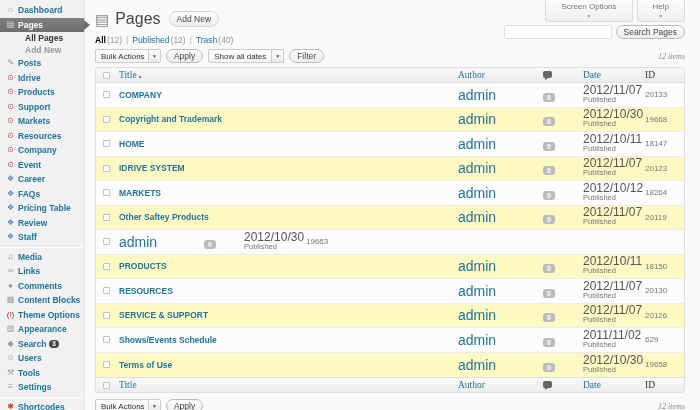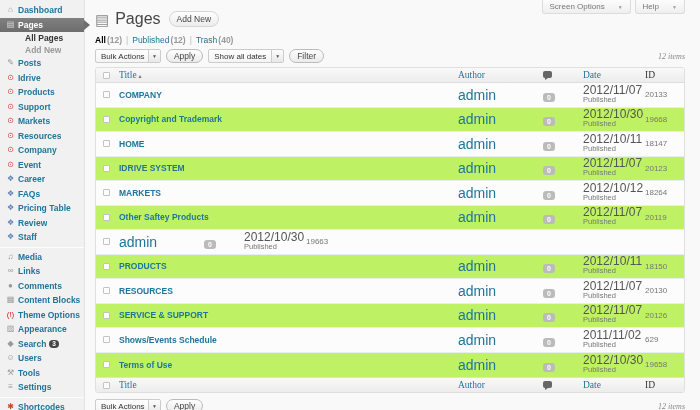--- a/index.html
+++ b/index.html
@@ -19,36 +19,36 @@
   .menu-item.sub-current, .menu-item.sub { height:12px; padding-left:12px; }
   .menu-item.sub-current .mi-label { color:#333; }
   .menu-item.sub .mi-label { color:#999; font-weight:bold; }
   .mi-badge { background:#464646; color:#fff; border-radius:6px; font-size:6.5px; font-weight:bold; padding:0 3px; margin-left:3px; line-height:8px; height:8px; }
   .menu-sep { height:1px; background:#dfdfdf; border-bottom:1px solid #fdfdfd; margin:2px 0; }
 
   
   .content { flex:1; position:relative; padding:4px 15px 0 10px; }
 
   .screen-tabs { position:absolute; top:0; right:15px; display:flex; gap:4px; }
-  .screen-tab { display:flex; align-items:center; gap:13px; background:linear-gradient(#fcfcfc,#efefef); border:1px solid #dcdcdc; border-top:none; border-radius:0 0 3px 3px; padding:2px 7px; font-size:8px; color:#777; cursor:pointer; }
+  .screen-tab { display:flex; align-items:center; gap:2px; background:linear-gradient(#fcfcfc,#efefef); border:1px solid #dcdcdc; border-top:none; border-radius:0 0 3px 3px; padding:2px 15px; font-size:8px; color:#777; cursor:pointer;flex-direction:column; }
   .tab-arrow { font-size:5px; color:#999; }
 
   .page-header { display:flex; align-items:center; height:26px; margin-top:2px; }
   .page-icon { font-size:15px; color:#888; margin-right:6px; line-height:1; }
   h1.page-title { font-size:16px; font-weight:normal; color:#464646; margin-right:8px; }
   .add-new { font-size:8.5px; color:#464646; background:linear-gradient(#fefefe,#ececec); border:1px solid #d5d5d5; border-radius:9px; padding:2px 7px; cursor:pointer; text-decoration:none; }
 
   .search-box { position:absolute; top:25px; right:15px; display:flex; align-items:center; gap:4px; }
   .search-input { width:108px; height:14px; border:1px solid #dfdfdf; border-radius:2px; background:#fff; font-size:8px; padding:0 3px; }
   .pill-btn { font-size:8.5px; color:#464646; background:linear-gradient(#fefefe,#ebebeb); border:1px solid #bbb; border-radius:9px; padding:1px 7px; cursor:pointer; white-space:nowrap; }
 
   .views-row { height:13px; font-size:8.5px; color:#999; display:flex; align-items:flex-end; }
   .views-row .view-link { color:#21759b; text-decoration:none; cursor:pointer; }
   .views-row .view-current { color:#000; font-weight:bold; }
-  .views-row .count { color:#999; margin-left:1px;font-weight:bold; }
+  .views-row .count { color:#999; margin-left:1px; }
   .views-row .sep { margin:0 4px; color:#bbb; }
 
   .toolbar { height:22px; display:flex; align-items:center; gap:5px; position:relative; }
   .select { display:inline-flex; align-items:center; height:14px; border:1px solid #ccc; border-radius:2px; background:linear-gradient(#fff,#f3f3f3); cursor:pointer; }
   .sel-label { font-size:8px; color:#333; padding:0 5px; white-space:nowrap; }
   .sel-arrow { font-size:5px; color:#555; background:linear-gradient(#fdfdfd,#e8e8e8); border-left:1px solid #ccc; padding:0 3px; height:100%; display:flex; align-items:center; border-radius:0 2px 2px 0; }
   .w-bulk .sel-label{ width:52px; }
   .w-dates .sel-label{ width:62px; }
   .items-count { position:absolute; right:0; font-size:8px; color:#888; font-family:"Liberation Serif", serif; font-style:italic; }
 
@@ -66,21 +66,21 @@
   .col-cb { width:20px; flex:none; display:flex; justify-content:center; }
   .col-title { flex:1; min-width:0; }
   .col-author { width:85px; flex:none; }
   .col-comments { width:40px; flex:none; }
   .col-date { width:62px; flex:none; }
   .col-id { width:42px; flex:none; }
 
   .cb { width:7px; height:7px; border:1px solid #c3c3c3; background:#fdfdfd; border-radius:1px; cursor:pointer; display:inline-block; }
 
   .row { display:flex; align-items:center; height:24.5px; border-bottom:1px solid #ececec; background:#fcfcfc; }
-  .row.alt { background:#bef264; }
+  .row.alt { background:#fef9c3; }
   .row:last-child { border-bottom:none; }
   .title-link { font-size:8.5px; font-weight:bold; color:#21759b; text-decoration:none; cursor:pointer; white-space:nowrap; overflow:hidden; display:block; }
   .author-link { font-size:14px; color:#21759b; text-decoration:none; cursor:pointer; }
   .comment-bubble { display:inline-block; background:#bbb; color:#fff; font-size:7px; font-weight:bold; border-radius:3px; padding:1px 4px; cursor:pointer; }
   .date-val { font-size:12px; color:#555; line-height:9px; }
   .date-status { font-size:7.5px; color:#777; line-height:9px; }
   .id-val { font-size:8px; color:#777; }
 
   .bottom-toolbar { height:22px; display:flex; align-items:center; gap:5px; position:relative; margin-top:2px; }
 </style>
@@ -221,20 +221,24 @@
         <span class="tab-arrow">▼</span>
       </div>
     </div>
 
     <div class="page-header">
       <span class="page-icon">▤</span>
       <h1 class="page-title">Pages</h1>
       <a class="add-new">Add New</a>
     </div>
 
+    <div class="search-box">
+      <input class="search-input" style="">
+      <a class="pill-btn">Search Pages</a>
+    </div>
 
     <div class="views-row">
       <span class="view-current"><span>All</span></span>
       <span class="count">(12)</span>
       <span class="sep">|</span>
       <a class="view-link"><span>Published</span></a>
       <span class="count">(12)</span>
       <span class="sep">|</span>
       <a class="view-link"><span>Trash</span></a>
       <span class="count">(40)</span>

